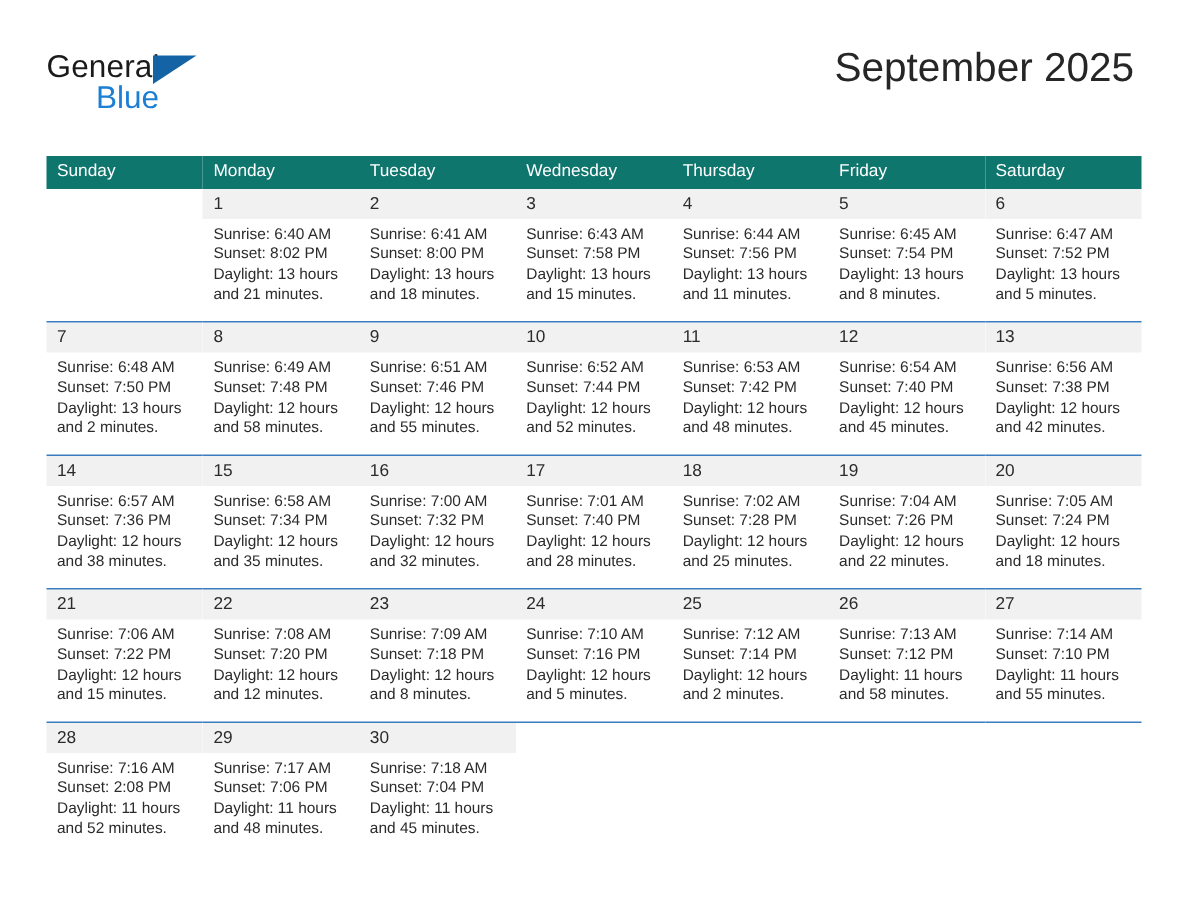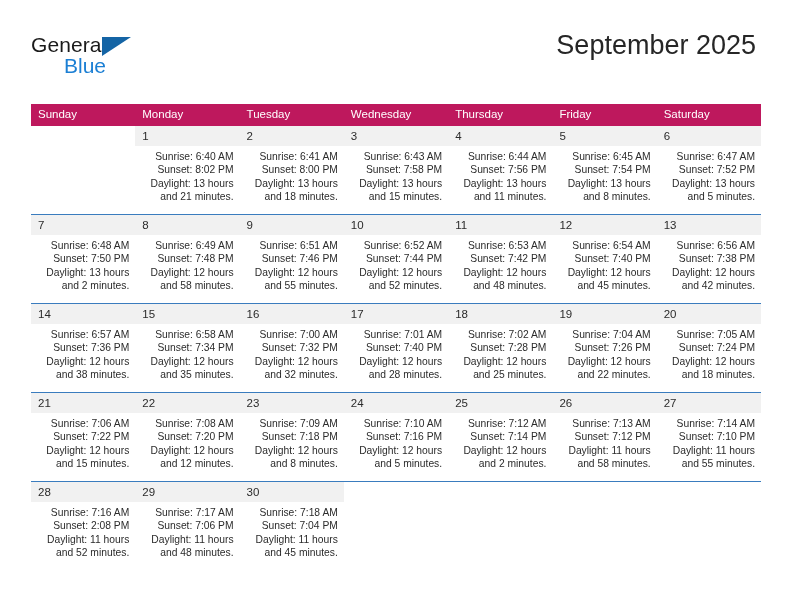--- a/index.html
+++ b/index.html
@@ -94,21 +94,21 @@
     width: 730px;
   }
   table.cal {
     border-collapse: collapse;
     table-layout: fixed;
     width: 730px;
   }
   table.cal col { width: 104.28px; }
 
   thead th {
-    background: #be185d;
+    background: #0f766e;
     color: #ffffff;
     font-size: 11.5px;
     font-weight: normal;
     text-align: left;
     padding: 4px 0 5px 7px;
     height: 12px;
     line-height: 13px;
     border: 0;
   }
 
@@ -134,21 +134,20 @@
     padding: 3px 0 3px 7px;
     height: 14px;
   }
   td.daycell.empty .daynum { background: #f1f1f1; }
 
   .info {
     padding: 4px 6px 0 7px;
     font-size: 10.3px;
     line-height: 13.4px;
     color: #2b2b2b;
-    text-align: right;
   }
   .info div { white-space: nowrap; }
 </style>
 </head>
 <body>
 
 <div class="page">
 
   <div class="header">
 

